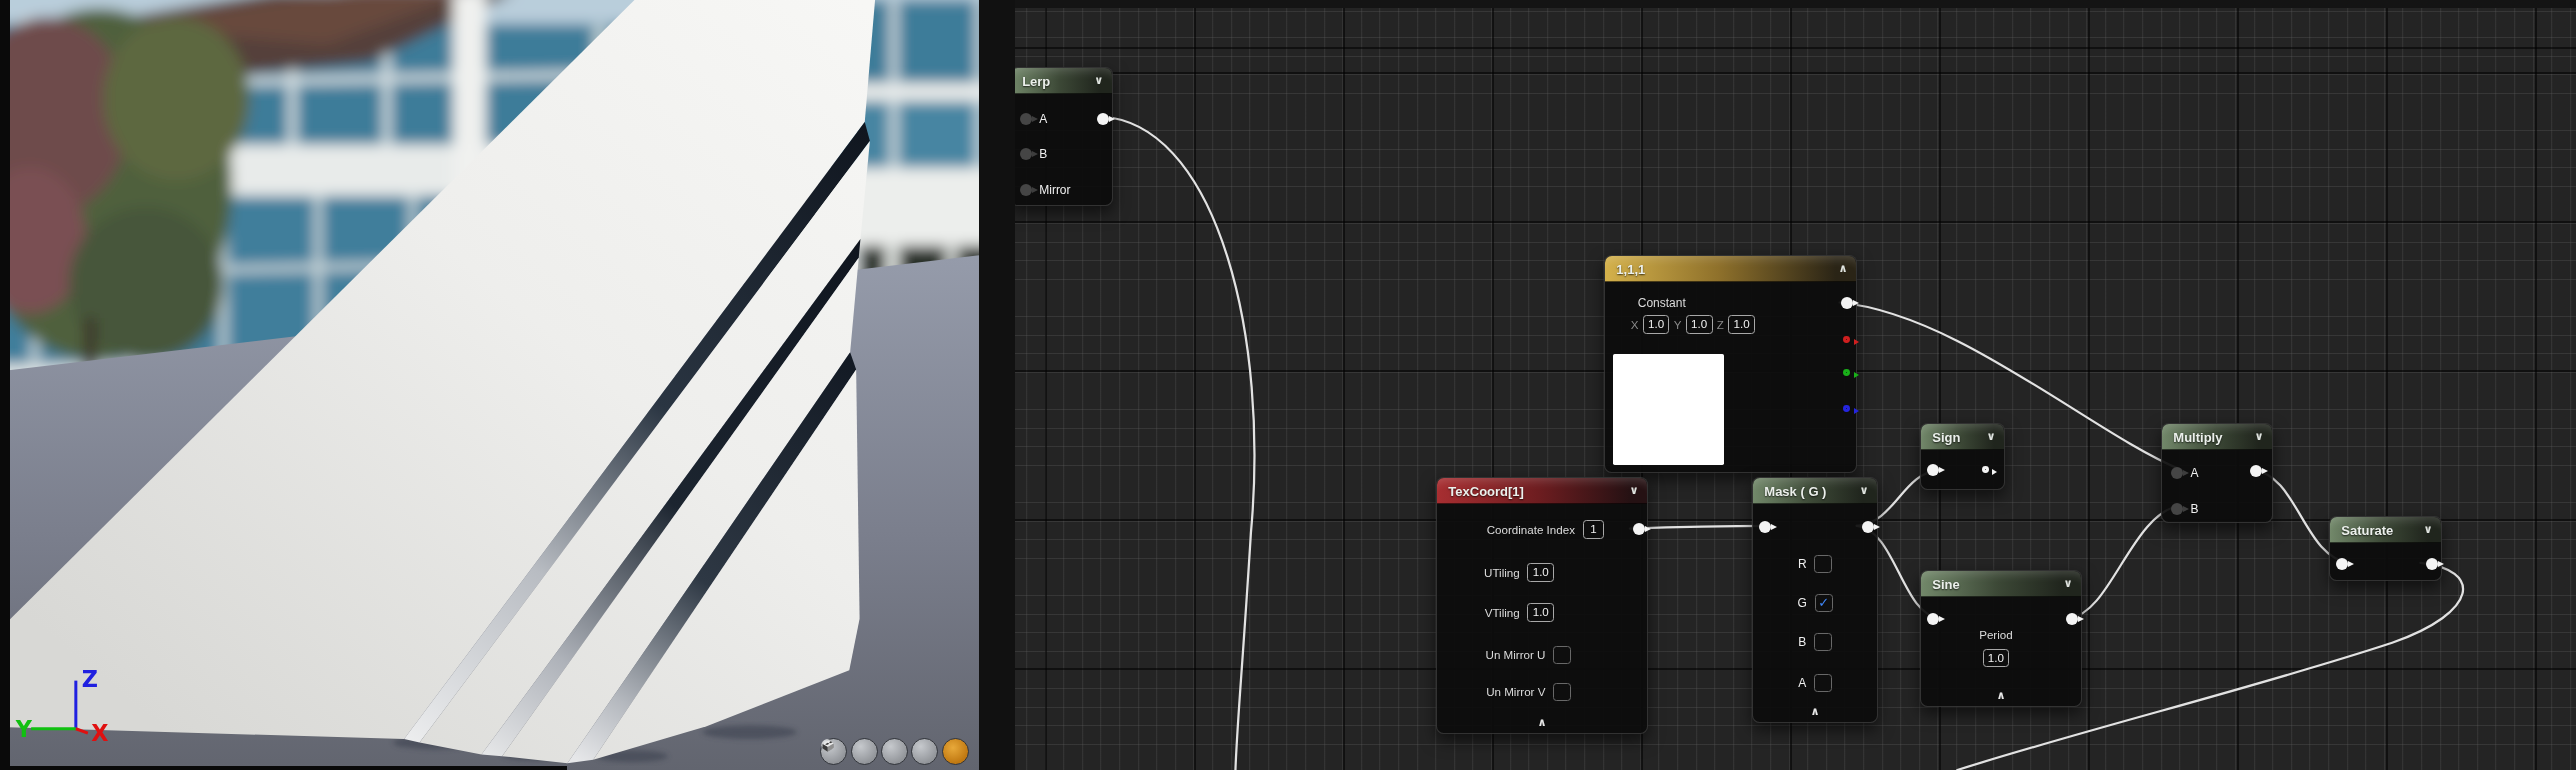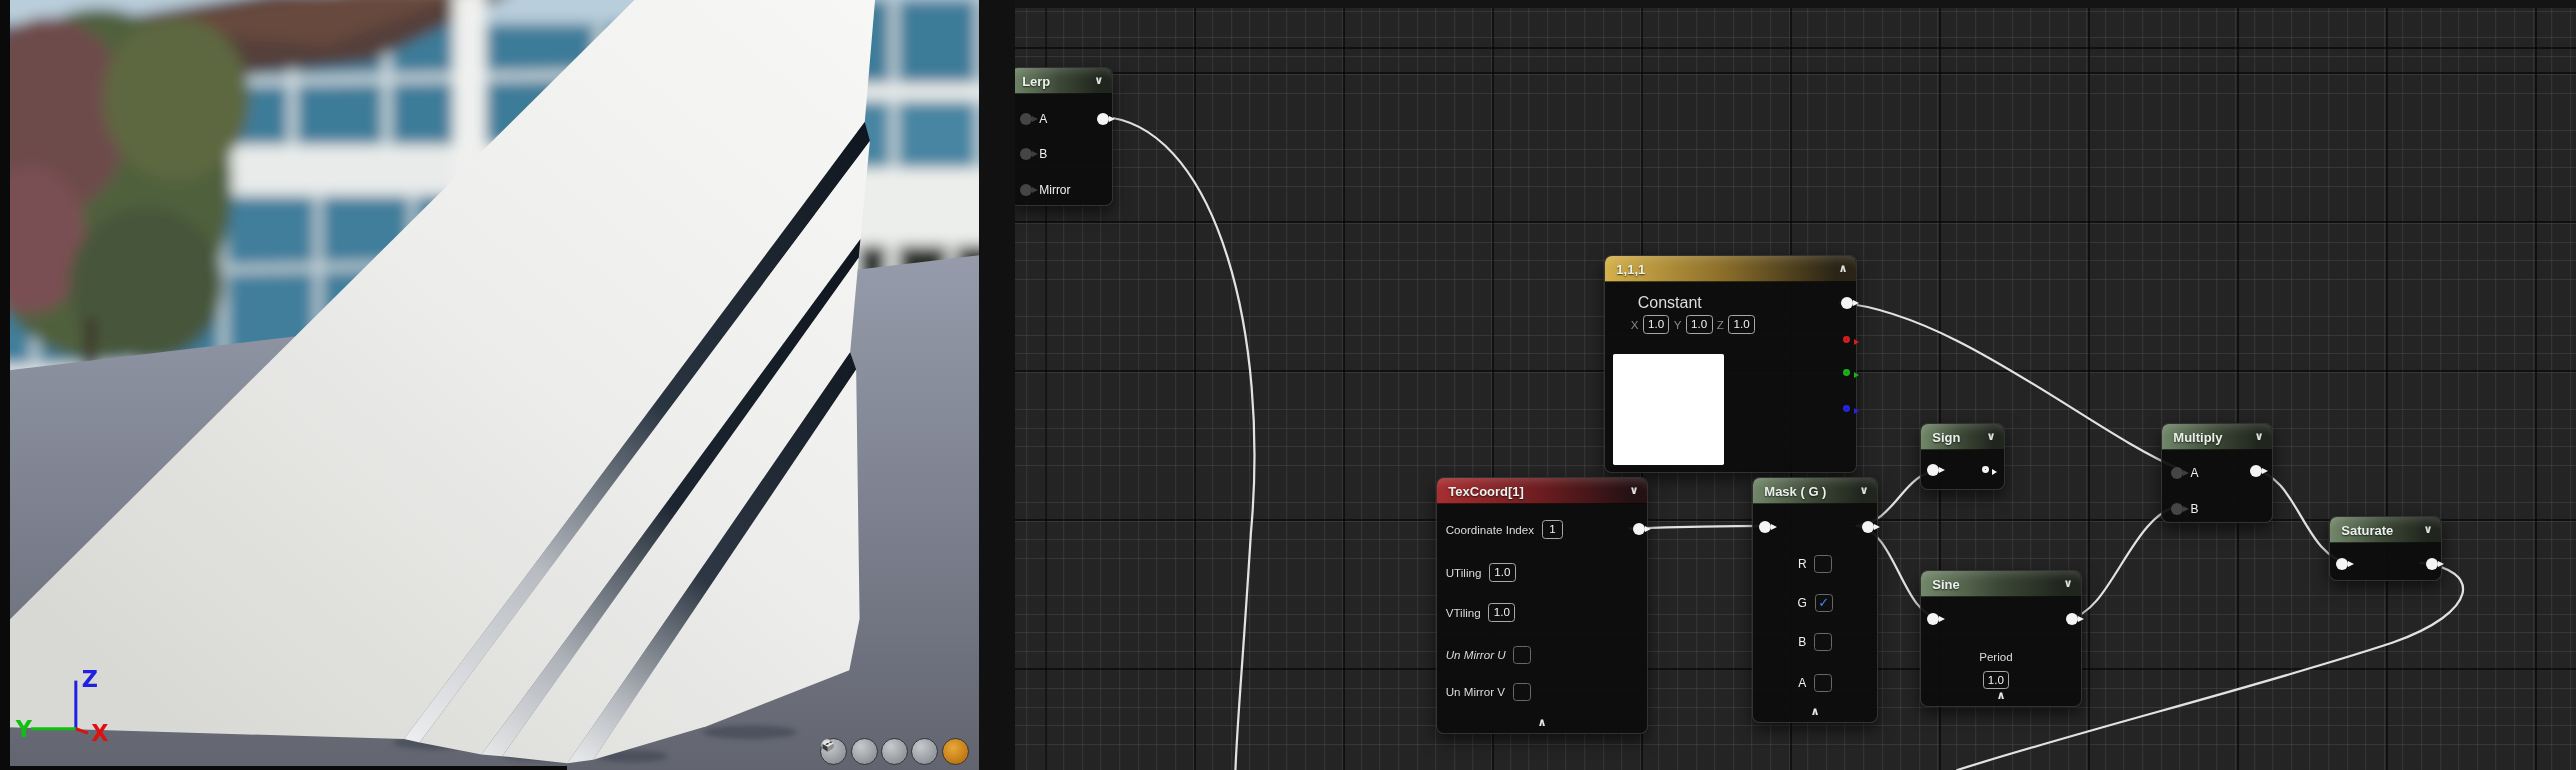--- a/index.html
+++ b/index.html
@@ -44,21 +44,21 @@
   .nhead.green { background:linear-gradient(90deg,#72886a,#3c4836 48%,#20251d 88%); }
   .nhead.gold  { background:linear-gradient(90deg,#d4b14b,#8f712b 45%,#2a2416 92%); }
   .nhead.red   { background:linear-gradient(90deg,#a72e31,#6e1d20 48%,#251113 92%);text-align:right; }
   .ntitle { color:#ecf0ec; font-size:13px; font-weight:bold; text-shadow:0 0.9px 1.7px rgba(0,0,0,.7); white-space:nowrap; }
   .chev { color:#dfe3df; font-size:11.2px; font-weight:bold; line-height:1; }
   .chev-d::before { content:"∨"; }
   .chev-u::before { content:"∧"; }
   .nfoot { position:absolute; left:0; right:0; text-align:center; color:#e8e8e8; font-size:11.2px; font-weight:bold; }
 
   .row { position:absolute; left:0; right:0; display:flex; align-items:center; gap:7.7px; height:17px; padding:0 8.6px; }
-  .row.r-end { justify-content:flex-start; }
+  .row.r-end { justify-content:flex-end; }
   .row.r-center { justify-content:center; }
 
   .plabel { color:#f0f0f0; font-size:12px; }
   .flabel { color:#dcdcdc; font-size:11.6px; white-space:nowrap; }
   .glabel { color:#8a8a8a; font-size:11.6px; }
 
   .vbox { display:inline-block; min-width:21.5px; height:19px; line-height:16.3px; padding:0 4.3px;
     background:#0d0d0d; border:1.3px solid #a8a8a8; border-radius:3.4px;
     color:#f2f2f2; font-size:11.6px; text-align:center; }
   .cb { display:inline-block; width:18px; height:18px; background:#0e0e0e; border:1.3px solid #686868;
@@ -286,21 +286,21 @@
       </div>
       <span class="pin white" style="top:45px;right:3.4px;"></span>
     </div>
 
     <div class="node" style="left:589px;top:255px;width:253px;height:218px;">
       <div class="nhead gold">
         <span class="ntitle">1,1,1</span>
         <span class="chev chev-u"></span>
       </div>
       <div class="row" style="top:38px;left:24px;">
-        <span class="flabel" style="font-size:16px;">Constant</span>
+        <span class="flabel" style="font-size:12px;">Constant</span>
       </div>
       <div class="row" style="top:60px;left:17px;gap:4.3px;">
         <span class="glabel">X</span>
         <span class="vbox">1.0</span>
         <span class="glabel">Y</span>
         <span class="vbox">1.0</span>
         <span class="glabel">Z</span>
         <span class="vbox">1.0</span>
       </div>
       <div class="preview-square" style="left:7.7px;top:98px;width:111px;height:111px;"></div>
@@ -320,21 +320,21 @@
         <span class="vbox">1</span>
       </div>
       <div class="row r-end" style="top:86px;padding-right:93px;">
         <span class="flabel">UTiling</span>
         <span class="vbox">1.0</span>
       </div>
       <div class="row r-end" style="top:126px;padding-right:93px;">
         <span class="flabel">VTiling</span>
         <span class="vbox">1.0</span>
       </div>
-      <div class="row r-end" style="top:168px;padding-right:76px;font-style:italic;">
+      <div class="row r-end" style="top:168px;padding-right:76px;">
         <span class="flabel">Un Mirror U</span>
         <span class="cb"></span>
       </div>
       <div class="row r-end" style="top:205px;padding-right:76px;">
         <span class="flabel">Un Mirror V</span>
         <span class="cb"></span>
       </div>
       <div class="nfoot chev chev-u" style="bottom:5.2px;"></div>
       <span class="pin white" style="top:45px;right:1.7px;"></span>
     </div>

